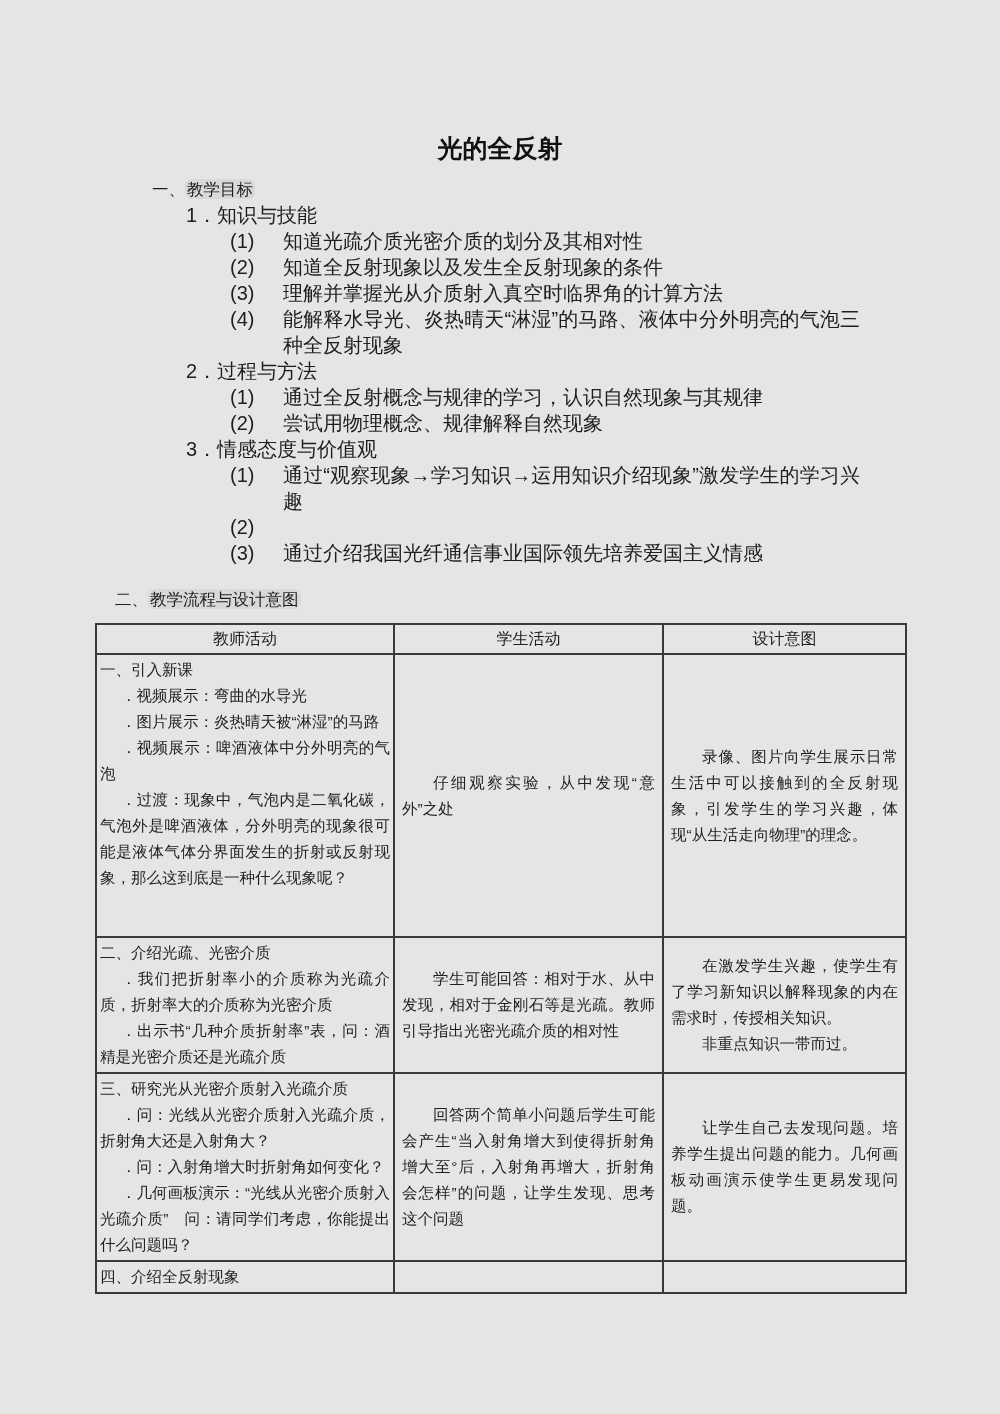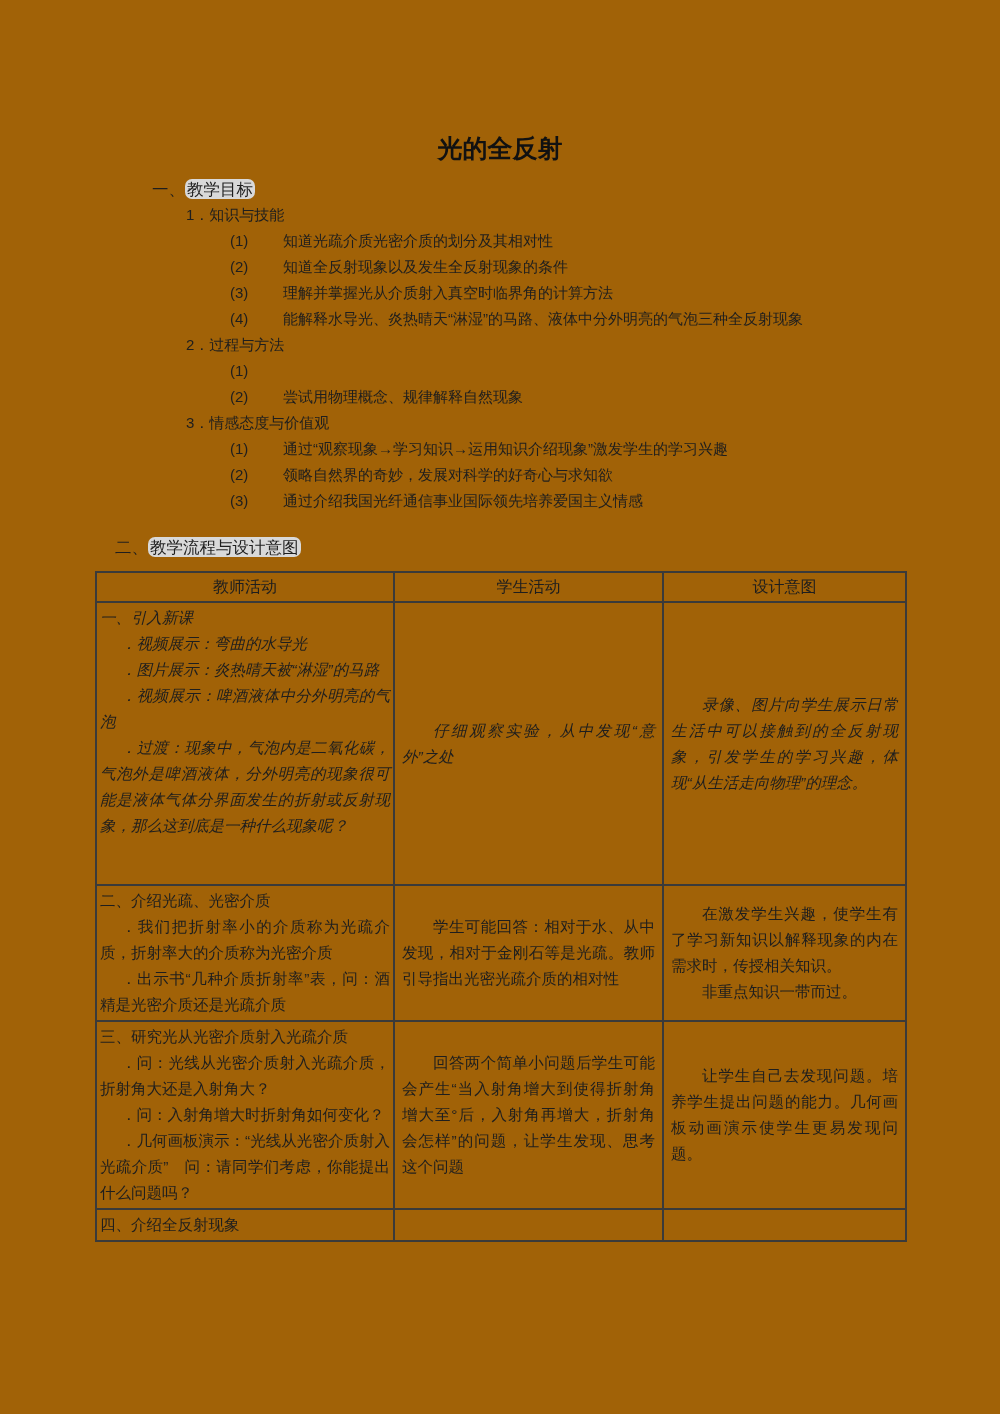--- a/index.html
+++ b/index.html
@@ -1,37 +1,37 @@
 <!DOCTYPE html>
 <html><head>
 <meta charset="utf-8">
 <style>
   html,body { margin:0; padding:0; background:#ffffff; }
   .page {
     position:relative;
     width:1000px; height:1414px;
     box-sizing:border-box;
     padding:133px 95px 0 95px;
-    background:#a16207;
+    background:#e5e5e5;
     font-family:"Liberation Sans","DejaVu Sans",sans-serif;
     color:#1e1e1e;
   }
   .doc-title {
     margin:0;
     font-size:25px; font-weight:bold;
     line-height:31px; text-align:center;
     color:#111;
   }
   .sec-heading {
     font-size:16.5px; line-height:26px;
     margin:12px 0 0 57px;
   }
   .sec-heading.second { margin-top:20px;margin-left:20px; }
   .hl { background:#d9d9d9; padding:1px 2px;border-radius:7px; }
-  .goals { font-size:15px; }
+  .goals { font-size:20px; }
   .glabel { line-height:26px; margin-left:91px; }
   .gitem {
     display:flex; margin-left:135px; padding-right:45px;
     line-height:26px;
   }
   .gitem .num { flex:0 0 53px; width:53px; }
   .gitem .txt { flex:1 1 auto; text-align:justify; }
 
   table.flow {
     border-collapse:collapse; table-layout:fixed;
@@ -41,21 +41,21 @@
   table.flow th, table.flow td { border:2px solid #3a3a3a; }
   table.flow th {
     font-size:16px; font-weight:normal; text-align:center;
     height:26px; padding:1px 0;
   }
   table.flow td { vertical-align:top; padding:2px 3px; box-sizing:border-box; }
   table.flow td.mid { vertical-align:middle; padding:2px 7px; }
   table.flow p { margin:0; line-height:26px; text-align:justify; }
   p.bullet { text-indent:1.35em; }
   p.ind2 { text-indent:2em; }
-  tr.r0 { height:283px;font-style:italic; }
+  tr.r0 { height:283px; }
   tr.r1 { height:136px;border-radius:32px; }
   tr.r2 { height:170px; }
   tr.r3 { height:26px; }
 </style>
 </head>
 <body>
 
 <div class="page">
 
   <h1 class="doc-title">光的全反射</h1>
@@ -78,34 +78,34 @@
       <span class="txt">理解并掌握光从介质射入真空时临界角的计算方法</span>
     </div>
     <div class="gitem">
       <span class="num">(4)</span>
       <span class="txt">能解释水导光、炎热晴天“淋湿”的马路、液体中分外明亮的气泡三种全反射现象</span>
     </div>
 
     <div class="glabel">2．过程与方法</div>
     <div class="gitem">
       <span class="num">(1)</span>
+      <span class="txt">通过全反射概念与规律的学习，认识自然现象与其规律</span>
     </div>
     <div class="gitem">
       <span class="num">(2)</span>
       <span class="txt">尝试用物理概念、规律解释自然现象</span>
     </div>
 
     <div class="glabel">3．情感态度与价值观</div>
     <div class="gitem">
       <span class="num">(1)</span>
       <span class="txt">通过“观察现象→学习知识→运用知识介绍现象”激发学生的学习兴趣</span>
     </div>
     <div class="gitem">
       <span class="num">(2)</span>
-      <span class="txt">领略自然界的奇妙，发展对科学的好奇心与求知欲</span>
     </div>
     <div class="gitem">
       <span class="num">(3)</span>
       <span class="txt">通过介绍我国光纤通信事业国际领先培养爱国主义情感</span>
     </div>
 
   </div>
 
   <div class="sec-heading second"><span>二、</span><span class="hl">教学流程与设计意图</span></div>
 

